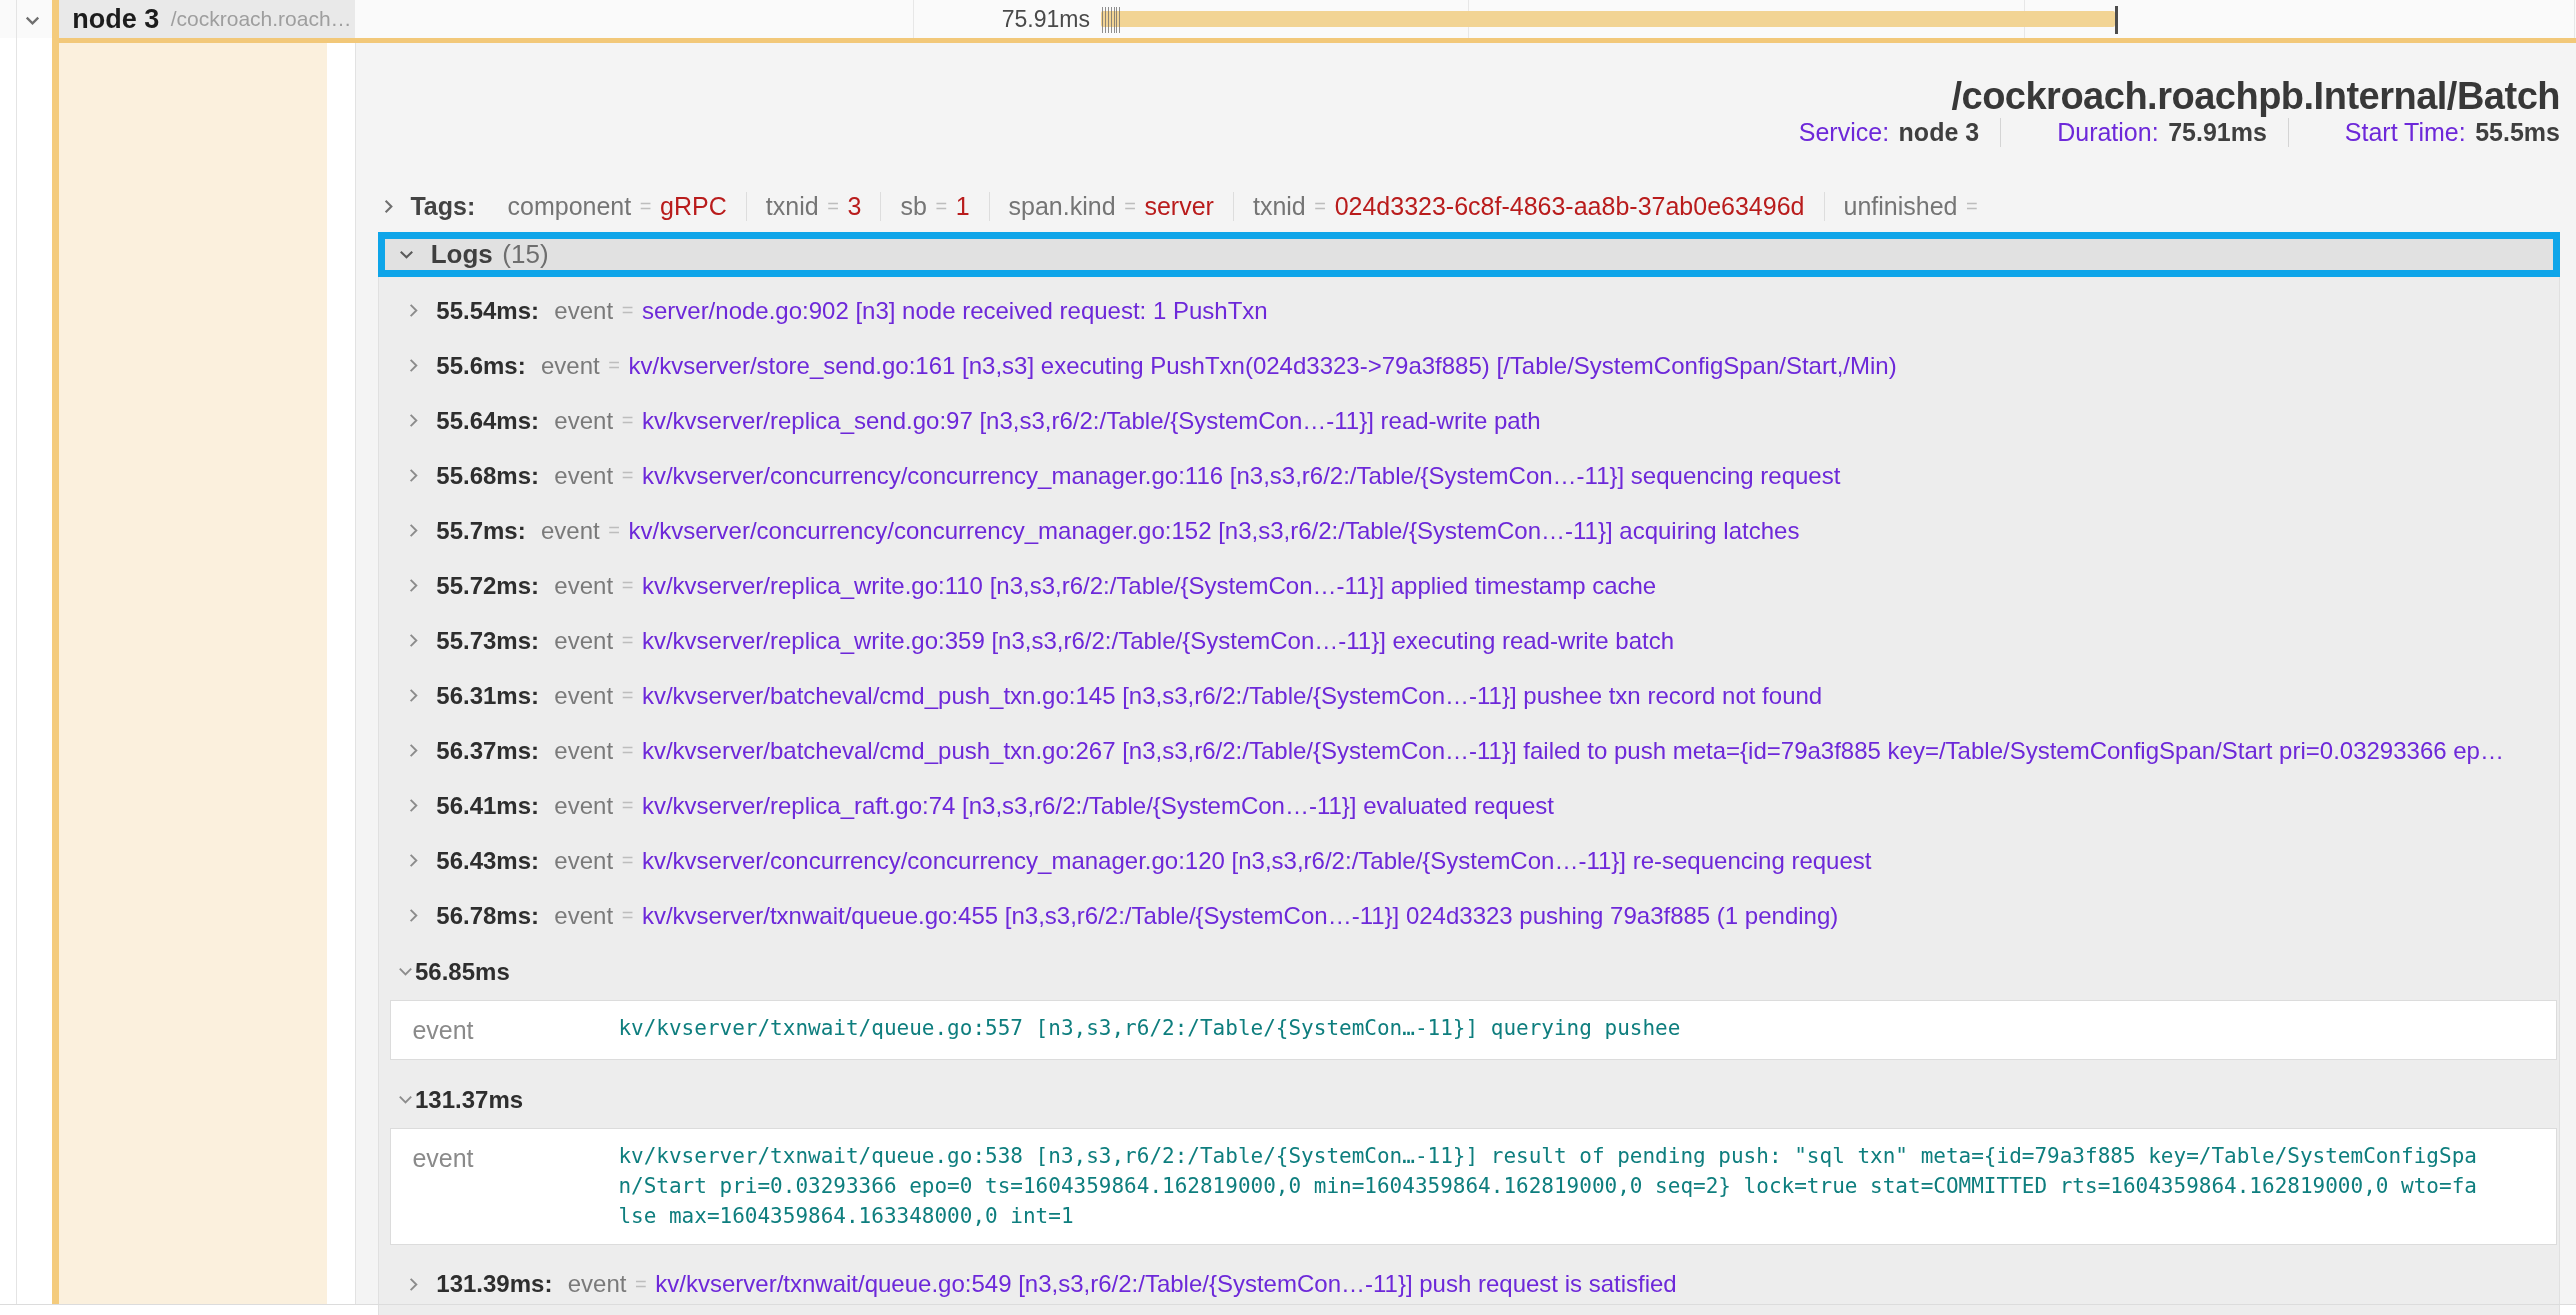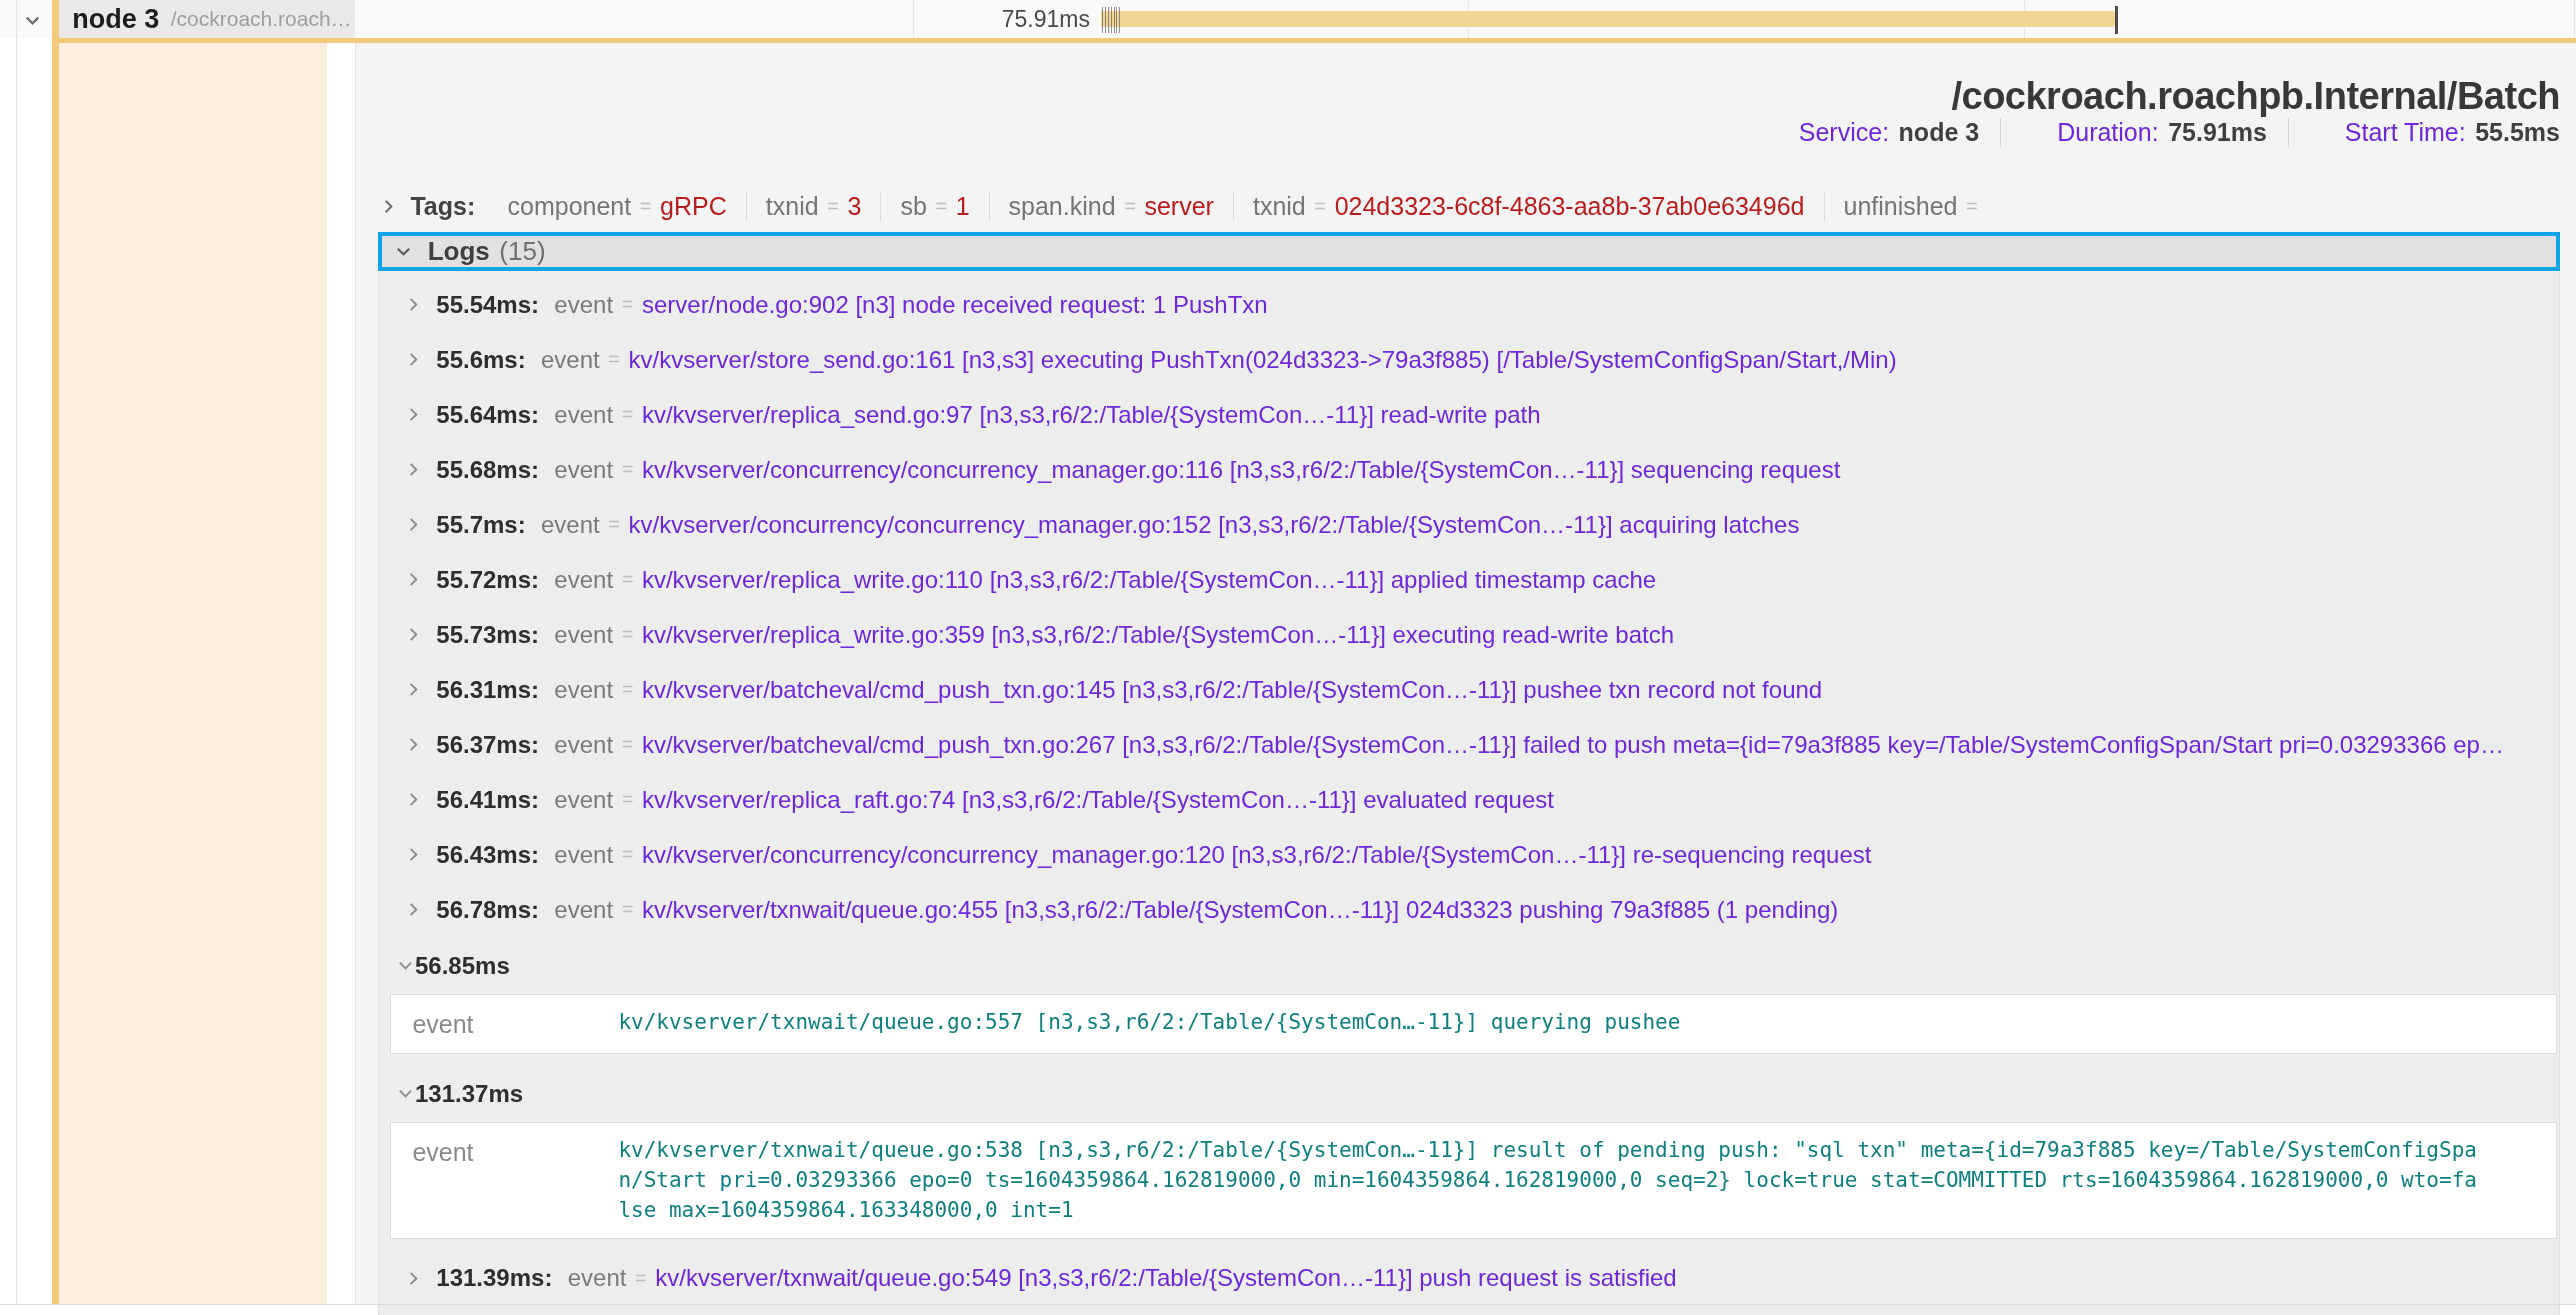--- a/index.html
+++ b/index.html
@@ -44,21 +44,21 @@
   
   .tags-row { display:flex; align-items:center; height:40px; margin-top:26px; font-size:25px; cursor:pointer; }
   .tags-label { font-weight:bold; color:#434343; margin:0 13.3px 0 11.4px; }
   .tag-item { display:flex; align-items:center; padding:0 19px; white-space:nowrap; }
   .tag-item + .tag-item { border-left:1px solid #dddddd; }
   .tag-key { color:#757575; }
   .tag-eq, .row-eq { color:#bdbdbd; font-size:20px; margin:0 8.6px; }
   .tag-val { color:#b91c1c; }
   
   .logs-band {
-    margin-top:11.4px; height:48px; background:#e1e1e1; border:4px solid #0ea5e9;
+    margin-top:11.4px; height:48px; background:#e1e1e1; border:7px solid #0ea5e9;
     display:flex; align-items:center; font-size:26px; cursor:pointer;
   }
   .logs-band .t { font-weight:bold; color:#3f3f3f; margin:0 9.5px 0 13.3px; }
   .logs-band .c { color:#6e6e6e; }
   .logs-list { background:#ededed; border:1px solid #e0e0e0; border-top:none; flex:1; padding:5.7px 0 0 0; }
   .log-row { display:flex; align-items:center; height:55px; padding-left:25px; font-size:24px; white-space:nowrap; overflow:hidden; cursor:pointer; }
   .log-row .chev { margin-right:13.3px; }
   .log-time { font-weight:bold; color:#2e2e2e; margin-right:15.3px; }
   .log-field { color:#7a7a7a; }
   .log-val { color:#6d28d9; }

